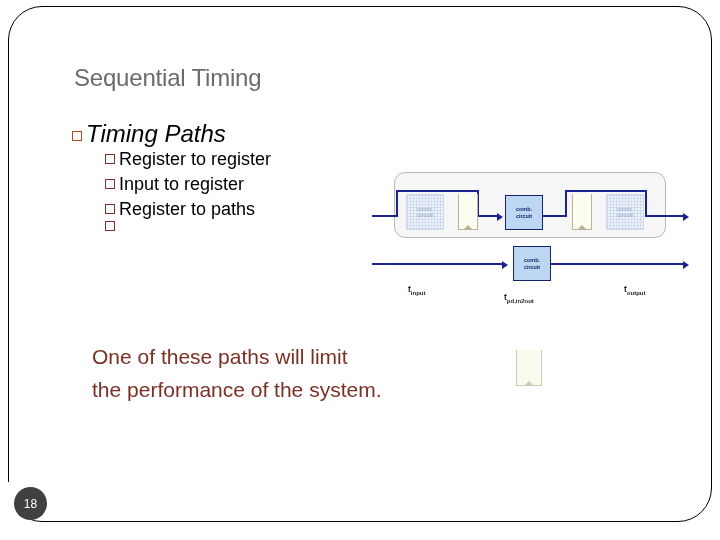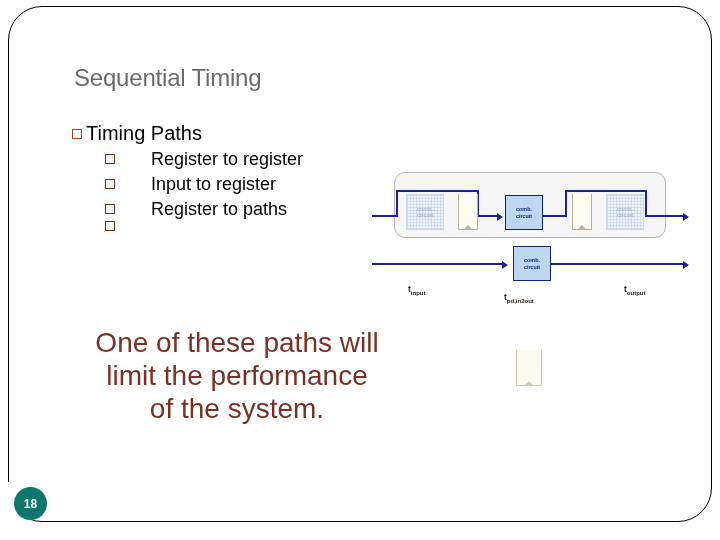--- a/index.html
+++ b/index.html
@@ -63,72 +63,70 @@
     left: 72px;
     top: 120px;
     width: 330px;
   }
   .bullet-row {
     display: flex;
     align-items: baseline;
     white-space: nowrap;
   }
   .bullet-l1 {
-    font-size: 20px;
+    font-size: 24px;
     line-height: 27px;
     color: #000000;
+    font-style: italic;
   }
   .bullet-l2 {
     font-size: 18px;
     line-height: 25px;
     color: #000000;
     padding-left: 33px;
-    gap: 32px;
   }
   .bullet-l2.highlight { color: #7b3025; }
   .bullet-mark {
     display: inline-block;
     width: 10px;
     height: 10px;
     border: 1.6px solid #b5451b;
     box-sizing: border-box;
     margin-right: 4px;
     position: relative;
     top: -1px;
     flex: 0 0 auto;
   }
   .bullet-mark.dark { border-color: #7b3025; }
 
   
   #emphasis-text {
     position: absolute;
     left: 92px;
-    top: 326px;
+    top: 340px;
     width: 290px;
-    text-align: center;
-    font-size: 28px;
+    font-size: 21px;
     line-height: 33px;
     color: #7b3025;
   }
 
   
   #page-badge {
     position: absolute;
     left: 14px;
     top: 487px;
     width: 33px;
     height: 33px;
     border-radius: 50%;
-    background: #0f766e;
+    background: #404040;
     color: #ffffff;
     font-size: 12px;
     display: flex;
     align-items: center;
     justify-content: center;
-    font-weight: bold;
   }
 
   
   #diagram {
     position: absolute;
     left: 372px;
     top: 168px;
     width: 330px;
     height: 135px;
   }

